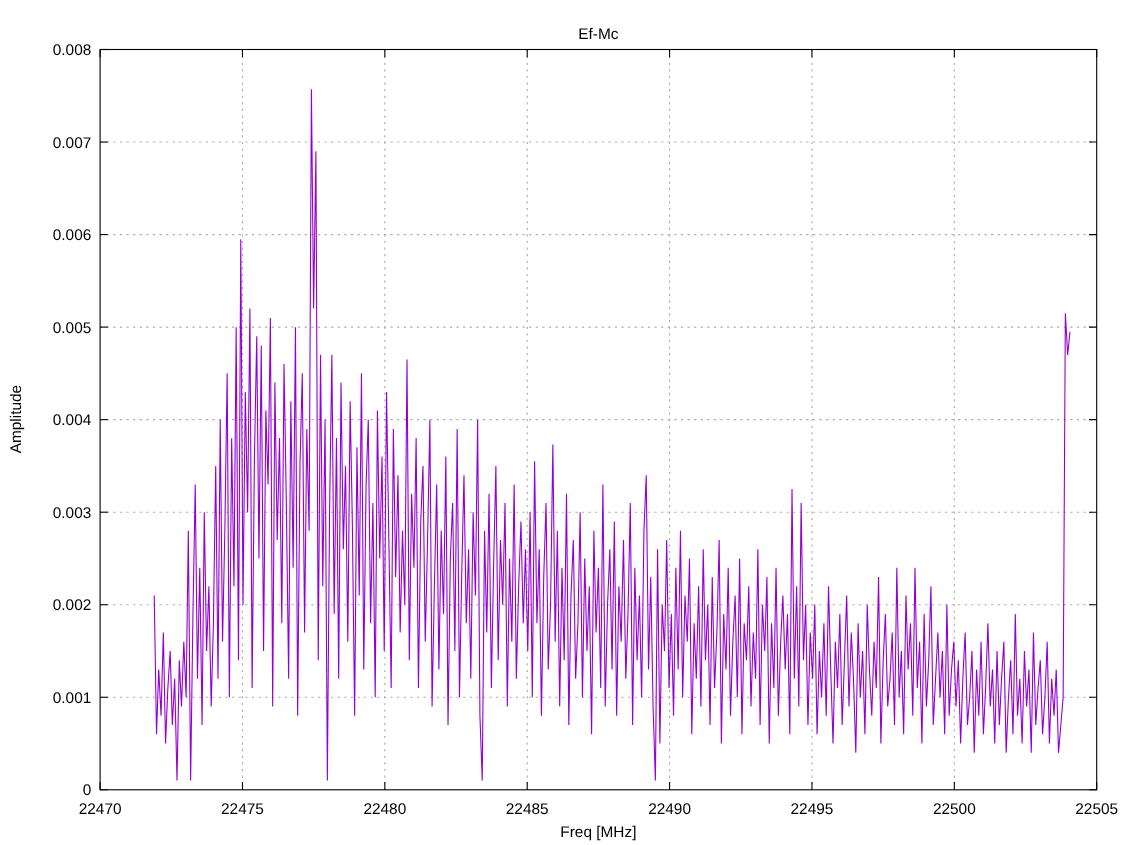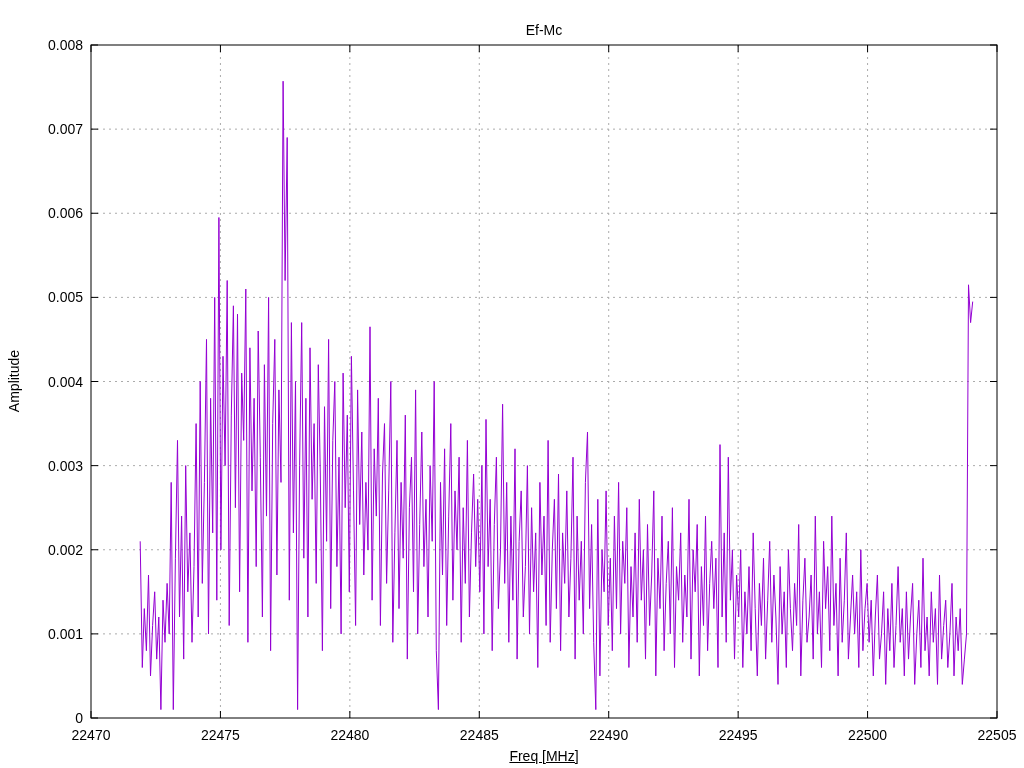--- a/index.html
+++ b/index.html
@@ -1,19 +1,19 @@
 <!DOCTYPE html>
 <html><head>
 <meta charset="utf-8">
 <style>
   html,body{margin:0;padding:0;background:#ffffff;}
   #page{position:relative;width:1024px;height:768px;background:#ffffff;overflow:hidden;
         font-family:"Liberation Sans",sans-serif;color:#000;}
   .title{position:absolute;top:10px;left:91px;width:906px;text-align:center;font-size:14px;margin-top:12px;}
-  .xlabel{position:absolute;top:748px;left:91px;width:906px;text-align:center;font-size:14px;text-decoration:underline;}
+  .xlabel{position:absolute;top:748px;left:91px;width:906px;text-align:center;font-size:14px;}
   .ylabel{position:absolute;left:14px;top:381px;width:auto;white-space:nowrap;font-size:14px;
           transform:translate(-50%,-50%) rotate(-90deg);}
   svg{position:absolute;top:0;left:0;}
   .tick{font-family:"Liberation Sans",sans-serif;font-size:14px;fill:#000;}
 </style>
 </head>
 <body>
 
 <div id="page">
   <div class="title">Ef-Mc</div>

